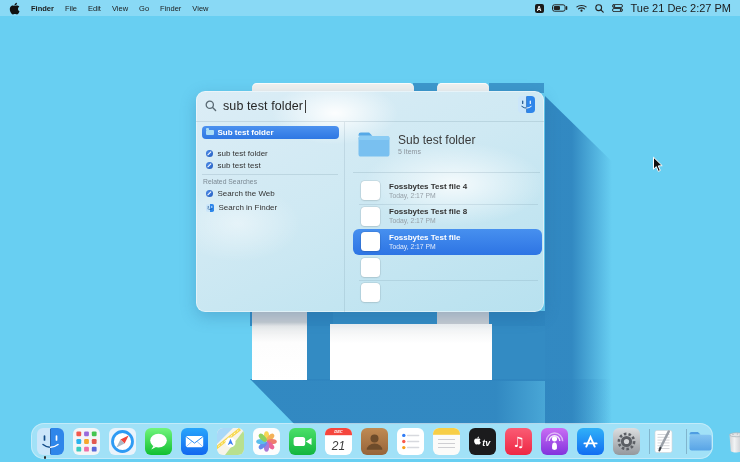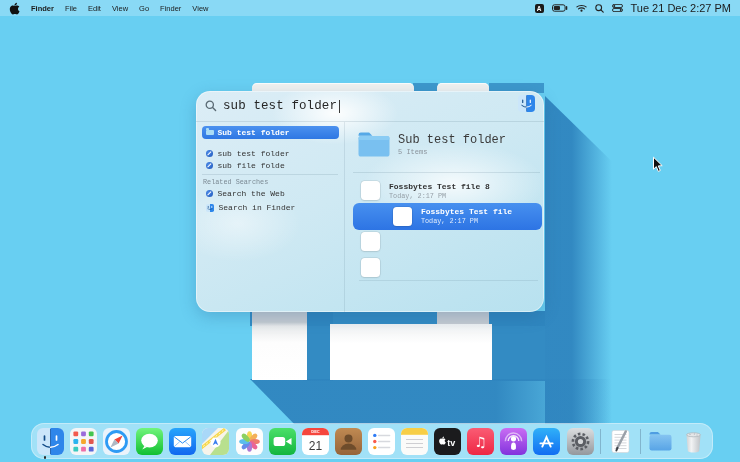--- a/index.html
+++ b/index.html
@@ -38,27 +38,27 @@
     background:rgba(255,255,255,.22);display:flex;align-items:center;
     padding:0 9px;box-sizing:border-box;font-size:7.5px;color:#1b1b1b;}
   .mb-left{display:flex;align-items:center;gap:11px;}
   .mb-app{font-weight:bold;}
   .mb-right{margin-left:auto;display:flex;align-items:center;gap:8px;}
   .inbadge{width:9px;height:9px;background:#1a1a1a;border-radius:2px;color:#fff;
     font-size:6.5px;font-weight:bold;display:flex;align-items:center;justify-content:center;}
   .mb-clock{font-size:11px;white-space:nowrap;}
 
   
-  .spotlight{position:absolute;left:196px;top:91px;width:348px;height:221px;border-radius:14px;
+  .spotlight{position:absolute;left:196px;top:91px;width:348px;height:221px;border-radius:9px;
     background:
       radial-gradient(90px 45px at 40% 10%,rgba(255,255,255,.95),rgba(255,255,255,0) 70%),
       radial-gradient(130px 60px at 74% 42%,rgba(255,255,255,.8),rgba(255,255,255,0) 70%),
       radial-gradient(90px 55px at 12% 60%,rgba(255,255,255,.45),rgba(255,255,255,0) 70%),
       linear-gradient(155deg,#dcedf6 0%,#cfe9f3 45%,#b7e1ef 100%);
-    box-shadow:inset 0 0 0 1px rgba(255,255,255,.45), 0 5px 16px rgba(35,95,145,.28);font-family:Liberation Mono, monospace;}
+    box-shadow:inset 0 0 0 1px rgba(255,255,255,.45), 0 5px 16px rgba(35,95,145,.28);}
   .search-row{position:absolute;left:0;top:0;right:0;height:30px;display:flex;
     align-items:center;padding:0 9px;}
   .query{font-size:12.5px;color:#262626;margin-left:6px;letter-spacing:.1px;}
   .caret{display:inline-block;width:1px;height:13px;background:#3a3a3a;margin-left:2px;
     vertical-align:middle;}
   .sr-appicon{margin-left:auto;}
   .hr-top{position:absolute;left:0;right:0;top:30px;height:1px;background:rgba(55,90,115,.14);}
 
   .leftpane{position:absolute;left:0;top:31px;width:149px;bottom:0;
     border-right:1px solid rgba(55,90,115,.12);box-sizing:border-box;}
@@ -82,38 +82,38 @@
     flex:none;position:relative;margin-top:1px;}
   .ic-folder-mini::before{content:"";position:absolute;left:0;top:-1.5px;width:3px;height:2px;
     background:#aadcf6;border-radius:1px 1px 0 0;}
 
   .rightpane{position:absolute;left:149px;top:31px;right:0;bottom:0;}
   .pv-title{position:absolute;left:53px;top:11px;font-size:12px;color:#3a3a3a;}
   .pv-sub{position:absolute;left:53px;top:26px;font-size:7px;color:#8c949c;}
   .hr-right{position:absolute;left:8px;right:4px;top:50px;height:1px;background:rgba(55,90,115,.14);}
   .frows{position:absolute;left:0;right:0;top:56px;}
   .frow{position:relative;height:25.5px;display:flex;align-items:center;padding-left:16px;}
-  .frow.sel{position:relative;justify-content:center;}
+  .frow.sel{position:relative;}
   .frow.sel::before{content:"";position:absolute;left:7.5px;right:2.5px;top:-0.5px;bottom:-0.5px;
     border-radius:6px;background:linear-gradient(#4790ef,#2d74e4);}
   .ficon{width:19px;height:19px;border-radius:3.5px;background:#fff;flex:none;
     box-shadow:0 0 0 0.5px rgba(0,0,0,.12), 0 1px 2px rgba(0,0,0,.08);position:relative;z-index:1;}
   .fmeta{margin-left:9px;position:relative;z-index:1;}
   .fname{font-size:8px;font-weight:bold;color:#323232;line-height:10px;}
   .fdate{font-size:6.8px;color:#96a0a8;line-height:8px;}
   .frow.sel .fname{color:#fff;}
   .frow.sel .fdate{color:rgba(255,255,255,.85);}
   .fsep{position:absolute;left:14px;right:6px;height:1px;background:rgba(55,90,115,.12);}
 
   
   .dock{position:absolute;left:31px;top:423px;width:682px;height:36px;border-radius:13px;
     background:rgba(255,255,255,.38);box-shadow:inset 0 0 0 1px rgba(255,255,255,.35);
     display:flex;align-items:center;justify-content:space-between;
     padding:0 6px;box-sizing:border-box;}
-  .dk{width:27px;height:27px;flex:none;position:relative;}
+  .dk{width:36px;height:27px;flex:none;position:relative;font-style:italic;}
   .dk svg{display:block;}
   .dock-divider{width:1px;height:25px;background:rgba(70,100,125,.35);flex:none;}
   .run-dot{position:absolute;left:43.5px;top:456px;width:2.6px;height:2.6px;border-radius:50%;
     background:#2b2b2b;}
 
   
   #cursor{left:652px;top:156px;}
 </style>
 </head>
 <body>
@@ -160,21 +160,21 @@
       <div class="tophit">
         <span class="ic-folder-mini"></span>
         <span class="lbl">Sub test folder</span>
       </div>
       <div class="lrow" id="sug1">
         <span class="ic-web"></span>
         <span class="lbl">sub test folder</span>
       </div>
       <div class="lrow" id="sug2">
         <span class="ic-web"></span>
-        <span class="lbl">sub file folde</span>
+        <span class="lbl">sub test test</span>
       </div>
       <div class="hr-left"></div>
       <div class="related-label">Related Searches</div>
       <div class="lrow" id="rel2">
         <svg width="8" height="8" viewBox="0 0 27 27" style="flex:none">
           <rect width="27" height="27" rx="6" fill="#cbe6fa"></rect>
           <path d="M13.5 0 H21 a6 6 0 0 1 6 6 V21 a6 6 0 0 1 -6 6 H13.5 Z" fill="#2e86ea"></path>
           <path d="M7.5 8 v4" stroke="#114a86" stroke-width="2.4" stroke-linecap="round"></path>
           <path d="M19.5 8 v4" stroke="#fff" stroke-width="2.4" stroke-linecap="round"></path>
           <path d="M6 16.5 Q13.5 21.5 21 16.5" stroke="#114a86" stroke-width="2" fill="none" stroke-linecap="round"></path>
@@ -191,20 +191,27 @@
       <svg class="abs" style="left:12px;top:8px;" width="34" height="28" viewBox="0 0 34 28">
         <path d="M1.5 7 v-2 a2.4 2.4 0 0 1 2.4-2.4 h8.2 l3.2 3.2 h-13.8 z" fill="#56a9e7"></path>
         <rect x="1.5" y="6" width="31" height="20.5" rx="2.6" fill="#79c0f0"></rect>
         <rect x="1.5" y="6" width="31" height="4" rx="2" fill="#8accf4"></rect>
       </svg>
       <div class="pv-title">Sub test folder</div>
       <div class="pv-sub">5 Items</div>
       <div class="hr-right"></div>
 
       <div class="frows">
+        <div class="frow">
+          <span class="ficon"></span>
+          <span class="fmeta">
+            <span class="fname" style="display:block">Fossbytes Test file 4</span>
+            <span class="fdate" style="display:block">Today, 2:17 PM</span>
+          </span>
+        </div>
         <div class="fsep" style="top:25.5px"></div>
         <div class="frow">
           <span class="ficon"></span>
           <span class="fmeta">
             <span class="fname" style="display:block">Fossbytes Test file 8</span>
             <span class="fdate" style="display:block">Today, 2:17 PM</span>
           </span>
         </div>
         <div class="frow sel">
           <span class="ficon"></span>

